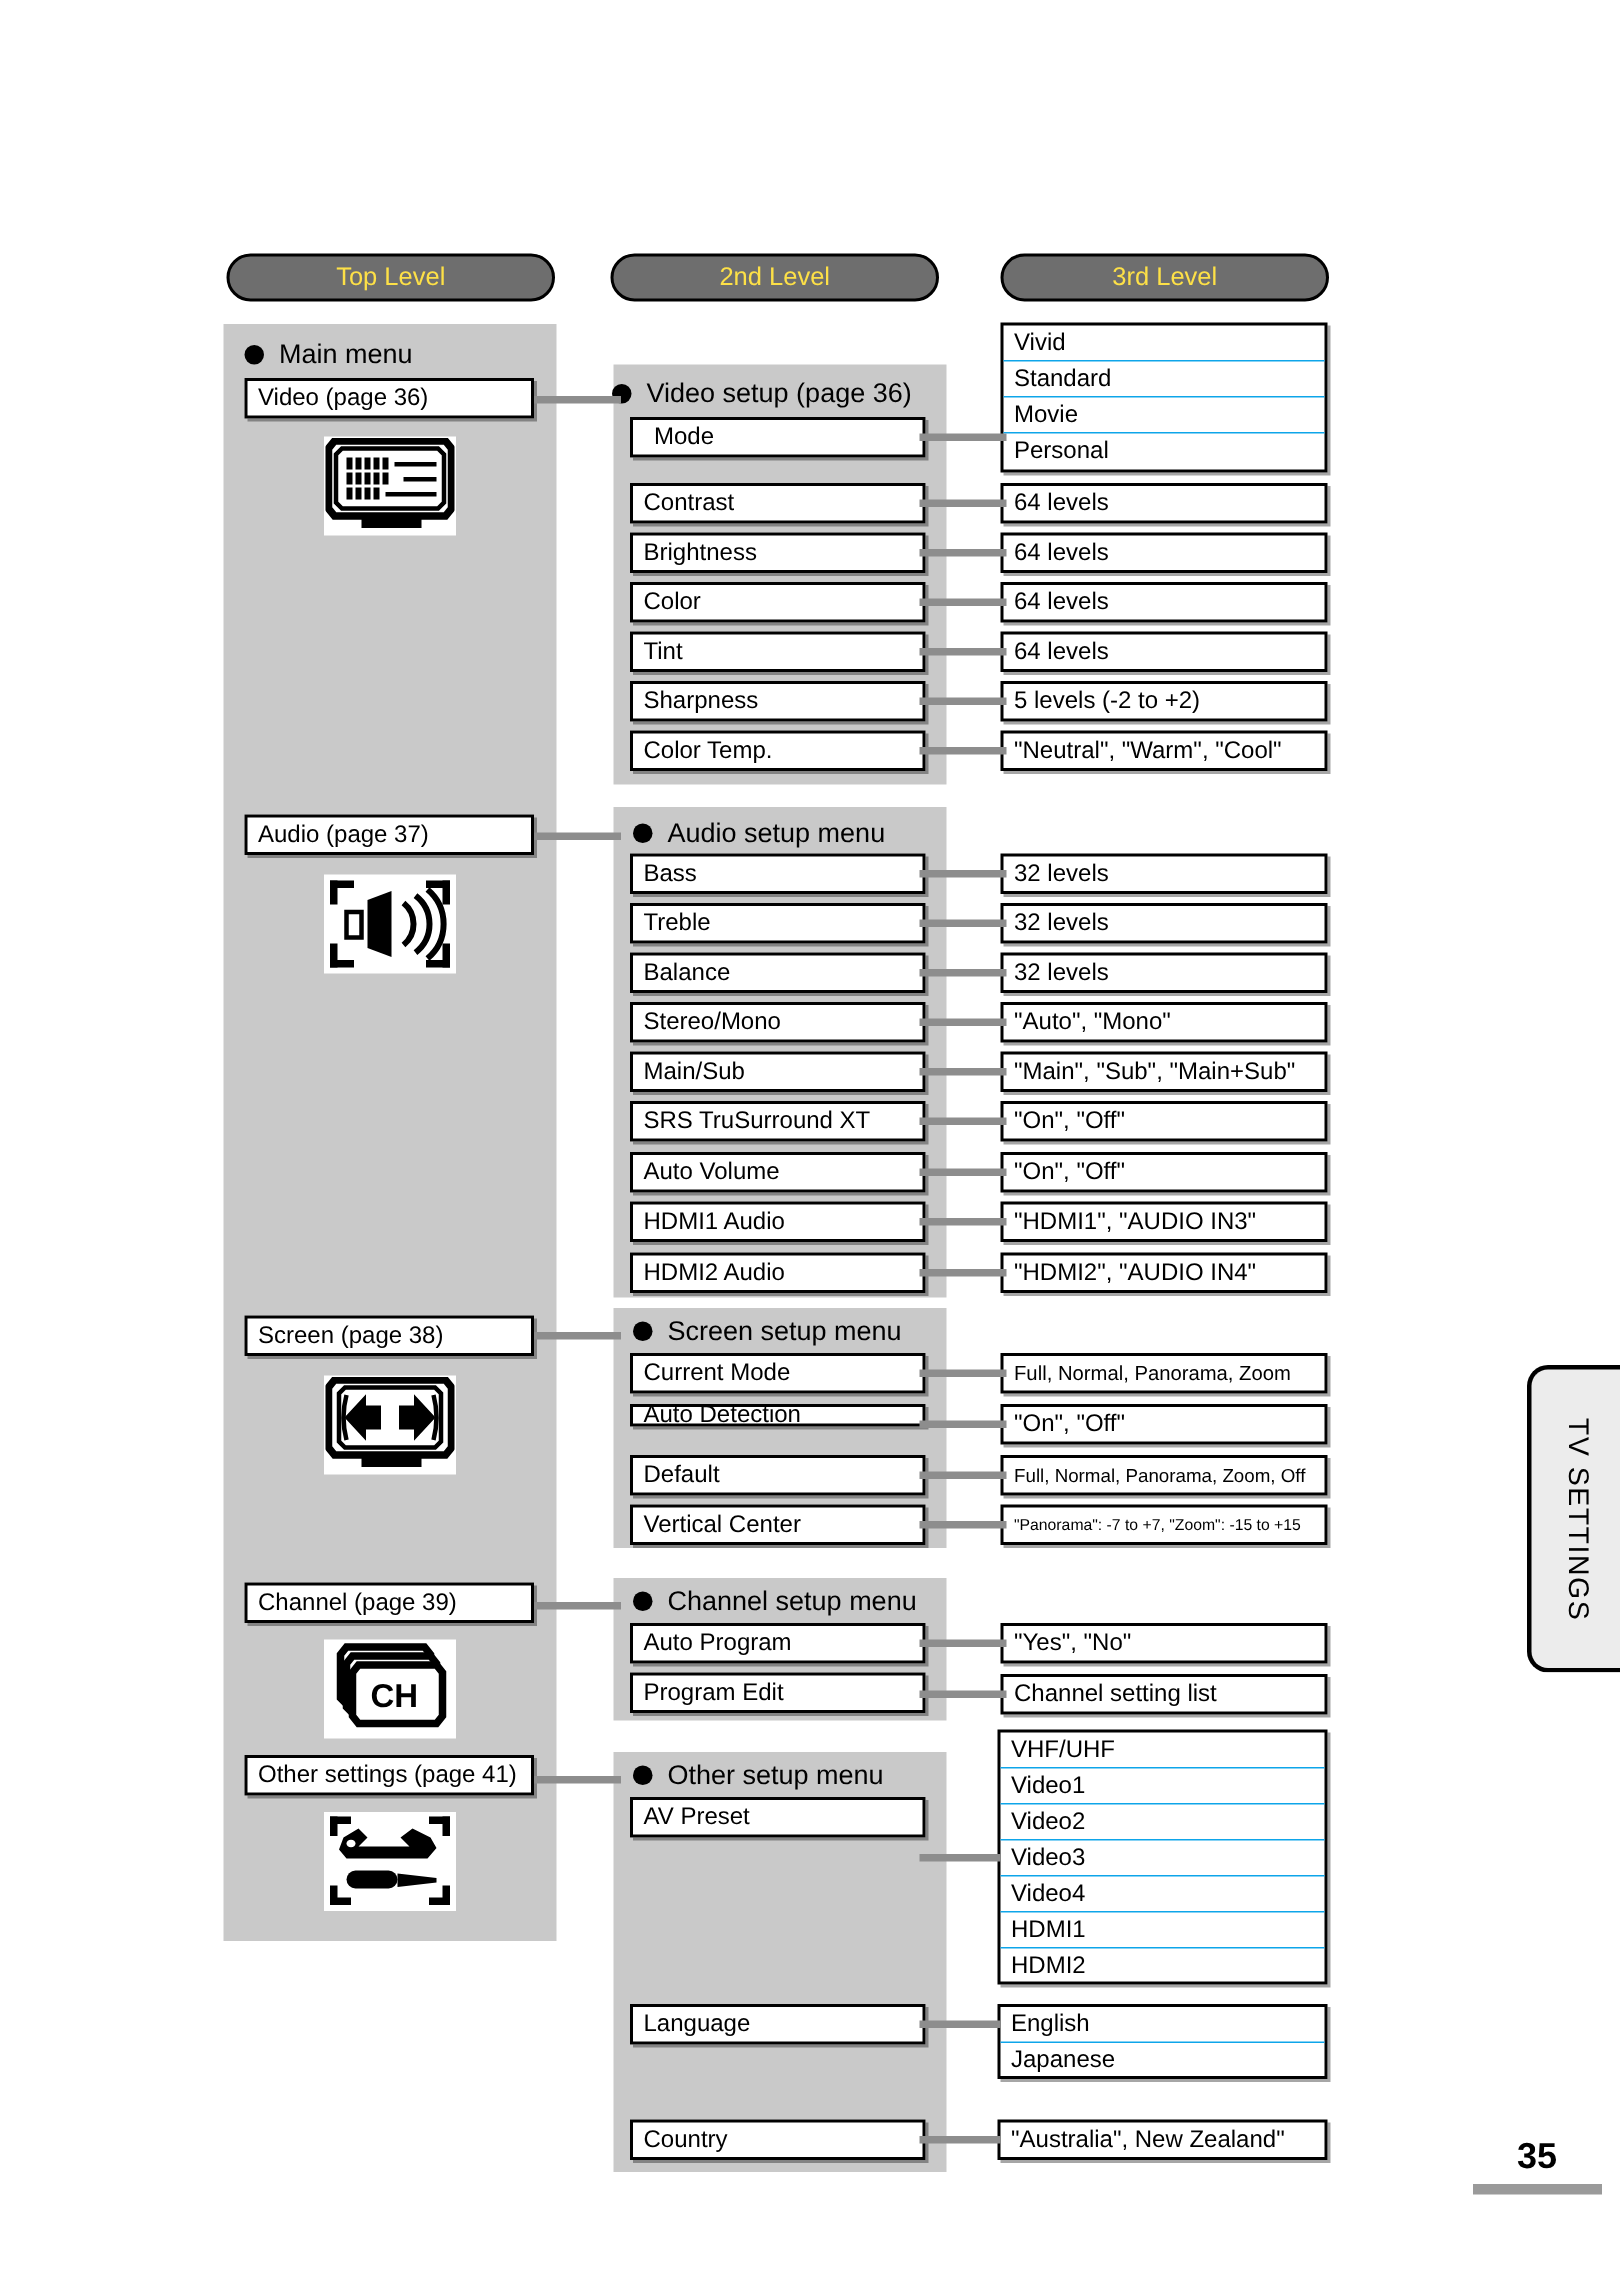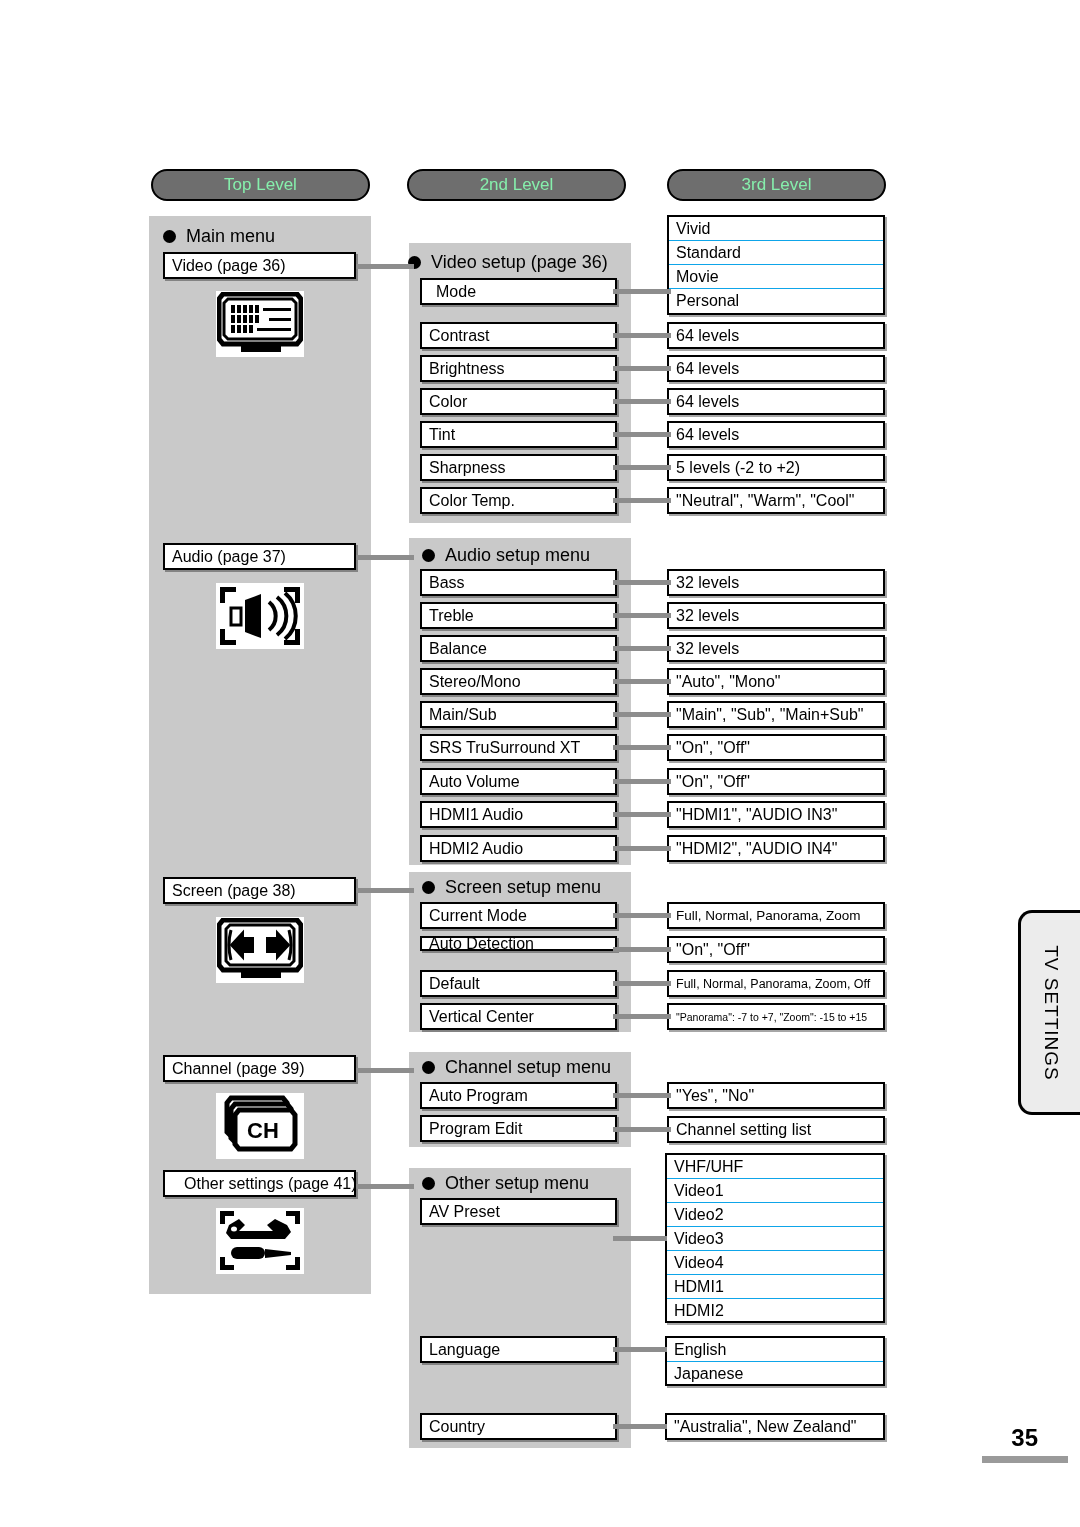--- a/index.html
+++ b/index.html
@@ -11,21 +11,21 @@
   .page{position:absolute;left:0;top:0;width:1080px;height:1527px;}
 
   
   .title-wrap{position:absolute;left:88px;top:66px;display:flex;align-items:center;}
   .title-bullet{width:22px;height:48px;background:#000;margin-right:18px;}
   .title-text{font-size:50px;font-weight:bold;letter-spacing:-0.5px;line-height:1;}
 
   
   .pill{
     position:absolute;height:32px;border:2px solid #000;border-radius:16px;
-    background:#6e6e6e;color:#86efac;font-size:17px;
+    background:#6e6e6e;color:#fde047;font-size:17px;
     display:flex;align-items:center;justify-content:center;
     box-sizing:border-box;
   }
 
   
   .panel{position:absolute;background:#c9c9c9;}
 
   
   .box{
     position:absolute;background:#fff;border:2px solid #000;
@@ -172,21 +172,21 @@
   </div>
   <div class="icon" style="left:216px;top:1093px;width:88px;height:66px;">
     <svg width="86" height="64" viewBox="0 0 86 64">
       <path d="M14 4 H66 L70 9 V38 L66 42 H14 L10 38 V9 Z" fill="#fff" stroke="#000" stroke-width="5"></path>
       <path d="M18 10 H70 L74 15 V44 L70 48 H18 L14 44 V15 Z" fill="#fff" stroke="#000" stroke-width="5"></path>
       <path d="M22 16 H74 L78 21 V50 L74 55 H22 L18 50 V21 Z" fill="#fff" stroke="#000" stroke-width="5"></path>
       <text x="30" y="44" font-family="Liberation Sans, sans-serif" font-size="22" font-weight="bold" fill="#000">CH</text>
     </svg>
   </div>
 
-  <div class="box" style="left:163px;top:1170px;width:193px;height:27px;padding-left:12px;">
+  <div class="box" style="left:163px;top:1170px;width:193px;height:27px;">
     <span>Other settings (page 41)</span>
   </div>
   <div class="icon" style="left:216px;top:1208px;width:88px;height:66px;">
     <svg width="86" height="64" viewBox="0 0 86 64">
       <g fill="#000">
         <rect x="3" y="2" width="5" height="13"></rect>
           <rect x="3" y="2" width="14" height="5"></rect>
         <rect x="69" y="2" width="14" height="5"></rect>
           <rect x="78" y="2" width="5" height="13"></rect>
         <rect x="3" y="48" width="5" height="13"></rect>

